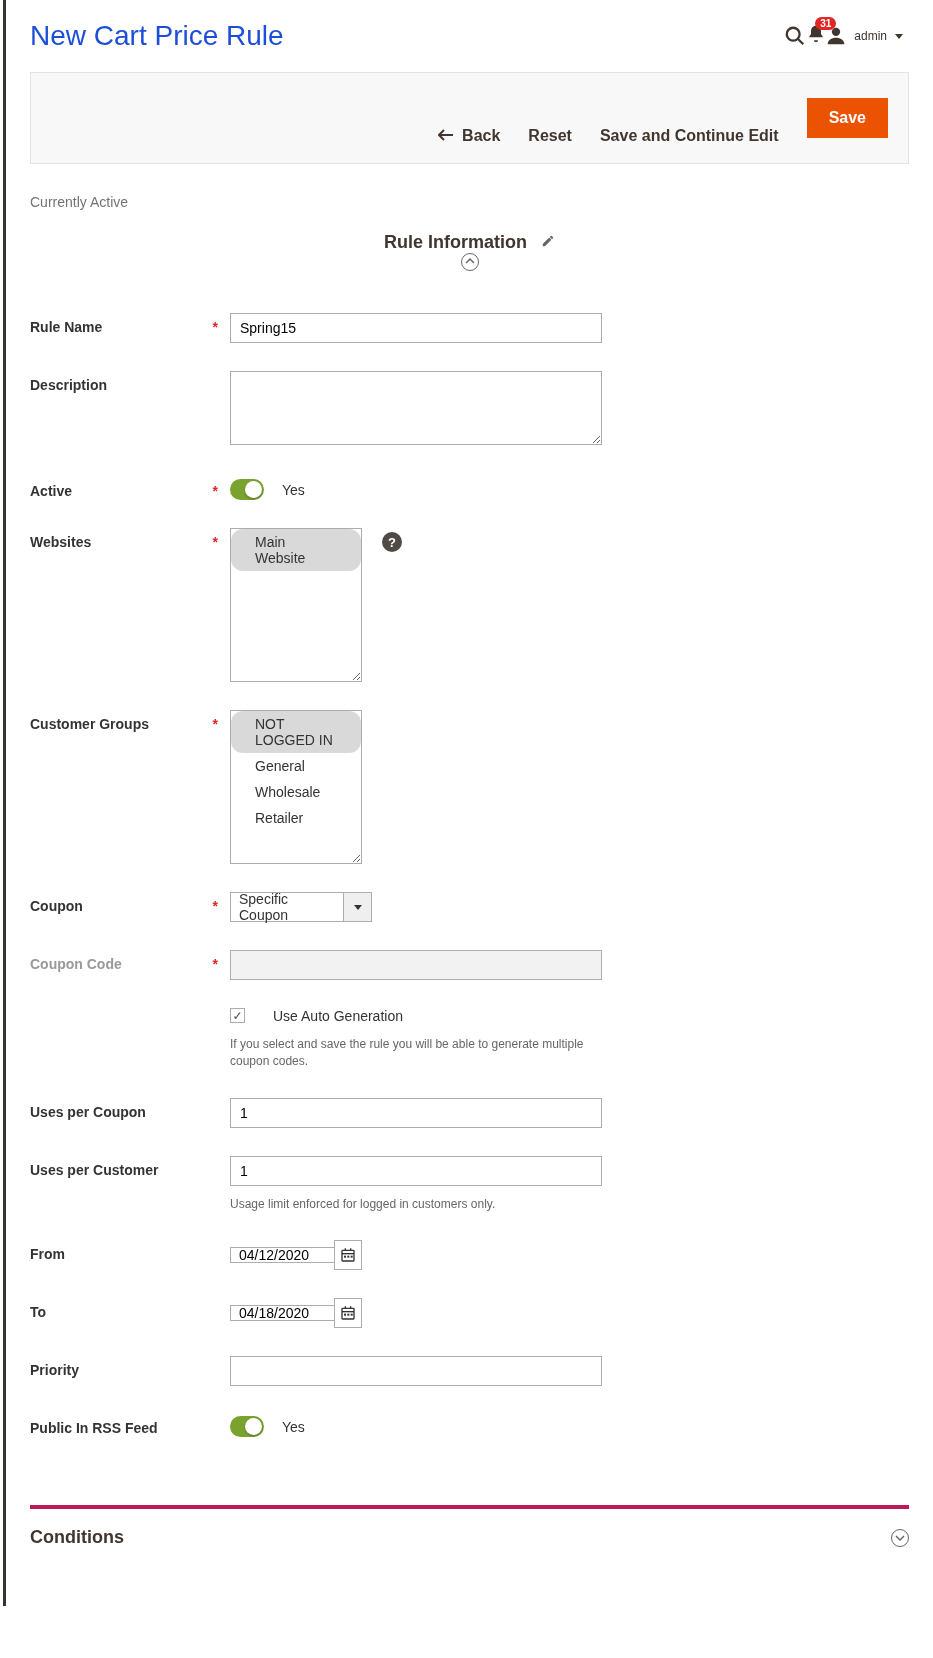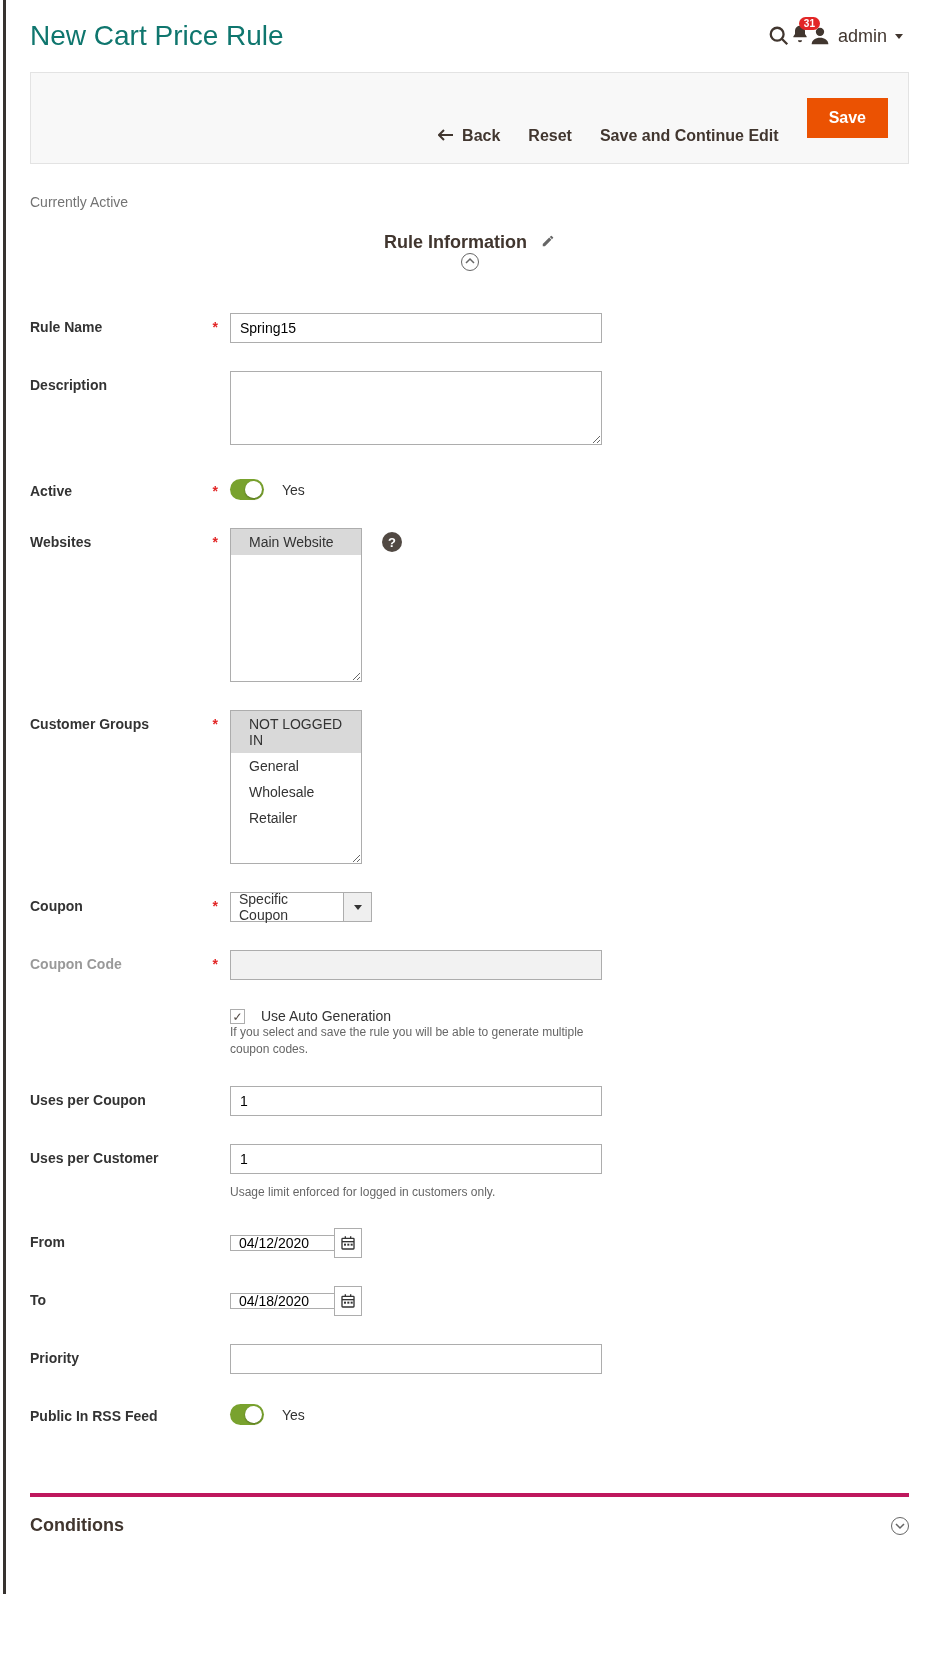--- a/index.html
+++ b/index.html
@@ -1,25 +1,25 @@
 <!DOCTYPE html>
 <html><head>
 <meta charset="utf-8">
 <style>
 * { box-sizing: border-box; margin: 0; padding: 0; }
 body { font-family: -apple-system, BlinkMacSystemFont, 'Segoe UI', Helvetica, Arial, sans-serif; color: #333; background: #fff; }
 .page { padding: 0 0 40px 0; border-left: 3px solid #373330; margin-left: 3px; }
 .header { display: flex; align-items: center; justify-content: space-between; padding: 20px 30px 10px 24px; }
-.page-title { font-size: 28px; font-weight: 400; color: #0f766e; }
+.page-title { font-size: 28px; font-weight: 400; color: #1d4ed8; }
 .header-right { display: flex; align-items: center; }
 .search-icon svg, .bell-icon svg, .user-icon svg { display: block; }
 .bell-wrap { position: relative; }
 .badge { position: absolute; top: -6px; right: -10px; background: #e22626; color: #fff; font-size: 10px; font-weight: 700; border-radius: 9px; padding: 1px 5px; }
 .user-block { display: flex; align-items: center; gap: 8px; cursor: pointer; }
-.user-name { font-size: 18px; color: #41362f; }
+.user-name { font-size: 12px; color: #41362f; }
 .caret-down { width: 0; height: 0; border-left: 4px solid transparent; border-right: 4px solid transparent; border-top: 5px solid #41362f; }
 .action-bar { background: #f8f8f8; border: 1px solid #e3e3e3; margin: 10px 24px 0 24px; padding: 18px 20px; display: flex; justify-content: flex-end; gap: 28px; align-items: center; }
 .action-bar .link-btn { background: none; border: none; font-size: 16px; font-weight: 600; color: #41362f; cursor: pointer; display: flex; align-items: center; gap: 8px; margin-top: 36px; }
 .action-bar .primary-btn { background: #eb5202; color: #fff; border: none; font-size: 16px; font-weight: 600; padding: 11px 22px; cursor: pointer; }
 .arrow-left { display:inline-block; }
 .status-line { padding: 30px 24px 10px 24px; font-size: 14px; color: #737373; }
 .section-header { padding: 12px 24px; display: flex; align-items: center; justify-content: space-between; border-bottom: 1px solid #ccc; cursor: pointer; }
 .section-header.no-border { border-bottom: none; flex-direction: column; }
 .section-title-wrap { display: flex; align-items: center; gap: 14px; }
 .section-title { font-size: 18px; font-weight: 600; color: #41362f; }
@@ -29,28 +29,28 @@
 .form-label.required::after { content: '*'; color: #e22626; position: absolute; right: 12px; top: 6px; font-size: 14px; }
 .form-control { flex: 0 0 auto; }
 .text-input { width: 372px; height: 30px; border: 1px solid #adadad; padding: 0 9px; font-size: 14px; }
 .text-input:disabled { background: #f2f2f2; color: #999; }
 .textarea { width: 372px; height: 74px; border: 1px solid #adadad; padding: 6px 9px; font-size: 14px; resize: both; }
 .toggle-wrap { display: flex; align-items: center; gap: 18px; padding-top: 2px; }
 .toggle { width: 34px; height: 21px; background: #79a22e; border-radius: 11px; position: relative; cursor: pointer; }
 .toggle::after { content: ''; width: 17px; height: 17px; background: #fff; border-radius: 50%; position: absolute; top: 2px; right: 2px; box-shadow: 0 1px 2px rgba(0,0,0,.3); }
 .toggle-label { font-size: 14px; }
 .multiselect { width: 132px; height: 154px; border: 1px solid #adadad; font-size: 14px; overflow: auto; resize: both; }
-.ms-option { padding: 5px 18px; cursor: pointer; }
+.ms-option { padding: 5px 24px; cursor: pointer; border-radius: 12px; }
 .ms-option.selected { background: #d9d9d9; }
 .help-icon { width: 20px; height: 20px; background: #514943; color: #fff; border-radius: 50%; display: inline-flex; align-items: center; justify-content: center; font-size: 13px; font-weight: 700; margin-left: 20px; margin-top: 4px; }
 .select-wrap { display: flex; }
 .select { width: 114px; height: 30px; border: 1px solid #adadad; padding: 12px 8px; font-size: 14px; background: #fff; display: flex; align-items: center; }
 .select-arrow { width: 28px; height: 30px; border: 1px solid #adadad; border-left: none; background: #efefef; display: flex; align-items: center; justify-content: center; cursor: pointer; }
 .select-arrow .tri { width: 0; height: 0; border-left: 4px solid transparent; border-right: 4px solid transparent; border-top: 5px solid #333; }
-.checkbox-row { display: flex; align-items: flex-end; gap: 16px; margin-bottom: 0; }
+.checkbox-row { display: flex; align-items: flex-start; gap: 28px; margin-bottom: 12px; }
 .checkbox { width: 15px; height: 15px; border: 1px solid #adadad; display: flex; align-items: center; justify-content: center; cursor: pointer; }
 .checkbox.checked::after { content: '✓'; font-size: 12px; color: #514943; }
 .note { font-size: 12px; color: #666; max-width: 370px; line-height: 1.4; }
 .date-wrap { display: flex; align-items: center; }
 .date-input { width: 104px; height: 16px; border: 1px solid #adadad; border-right: none; padding: 0 8px; font-size: 14px; }
 .date-icon-btn { width: 28px; height: 30px; border: 1px solid #adadad; background: #fff; display: flex; align-items: center; justify-content: center; cursor: pointer; }
 .cond-section { margin: 30px 24px 0 24px; border-top: 4px solid #be185d; padding: 18px 0; display: flex; align-items: center; justify-content: space-between; cursor: pointer; }
 .chevron-circle { width: 18px; height: 18px; border: 1px solid #666; border-radius: 50%; display: flex; align-items: center; justify-content: center; }
 .chevron-circle svg { display:block; }
 </style>

